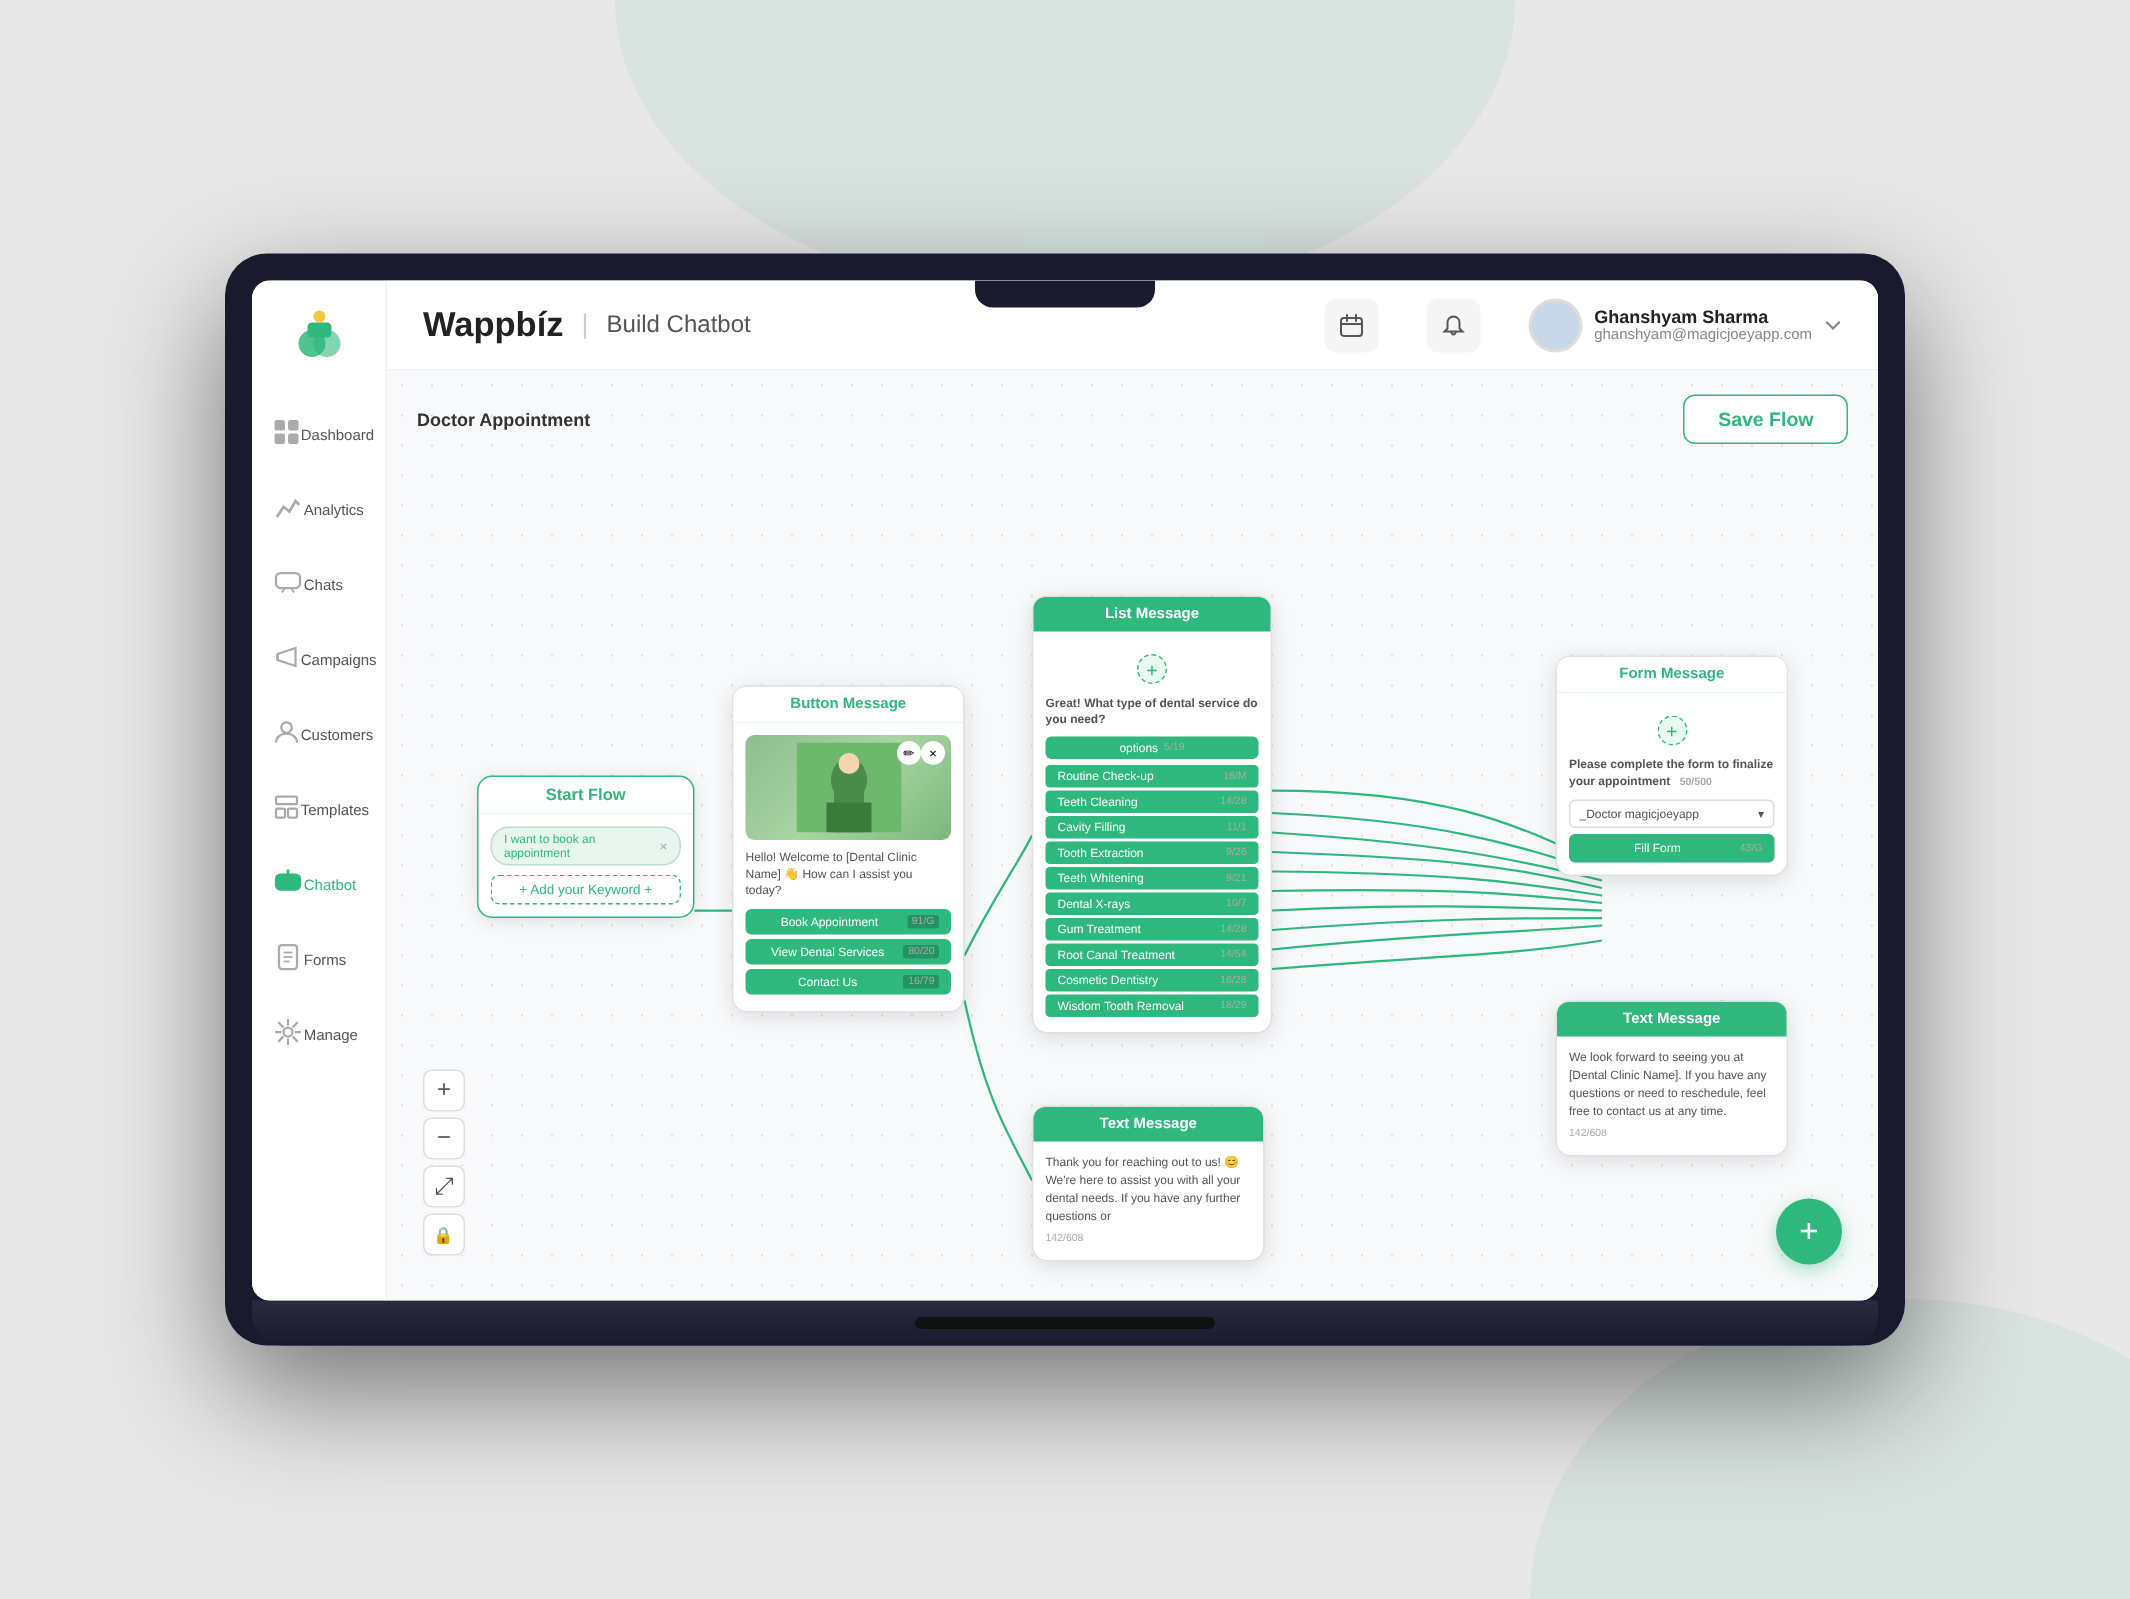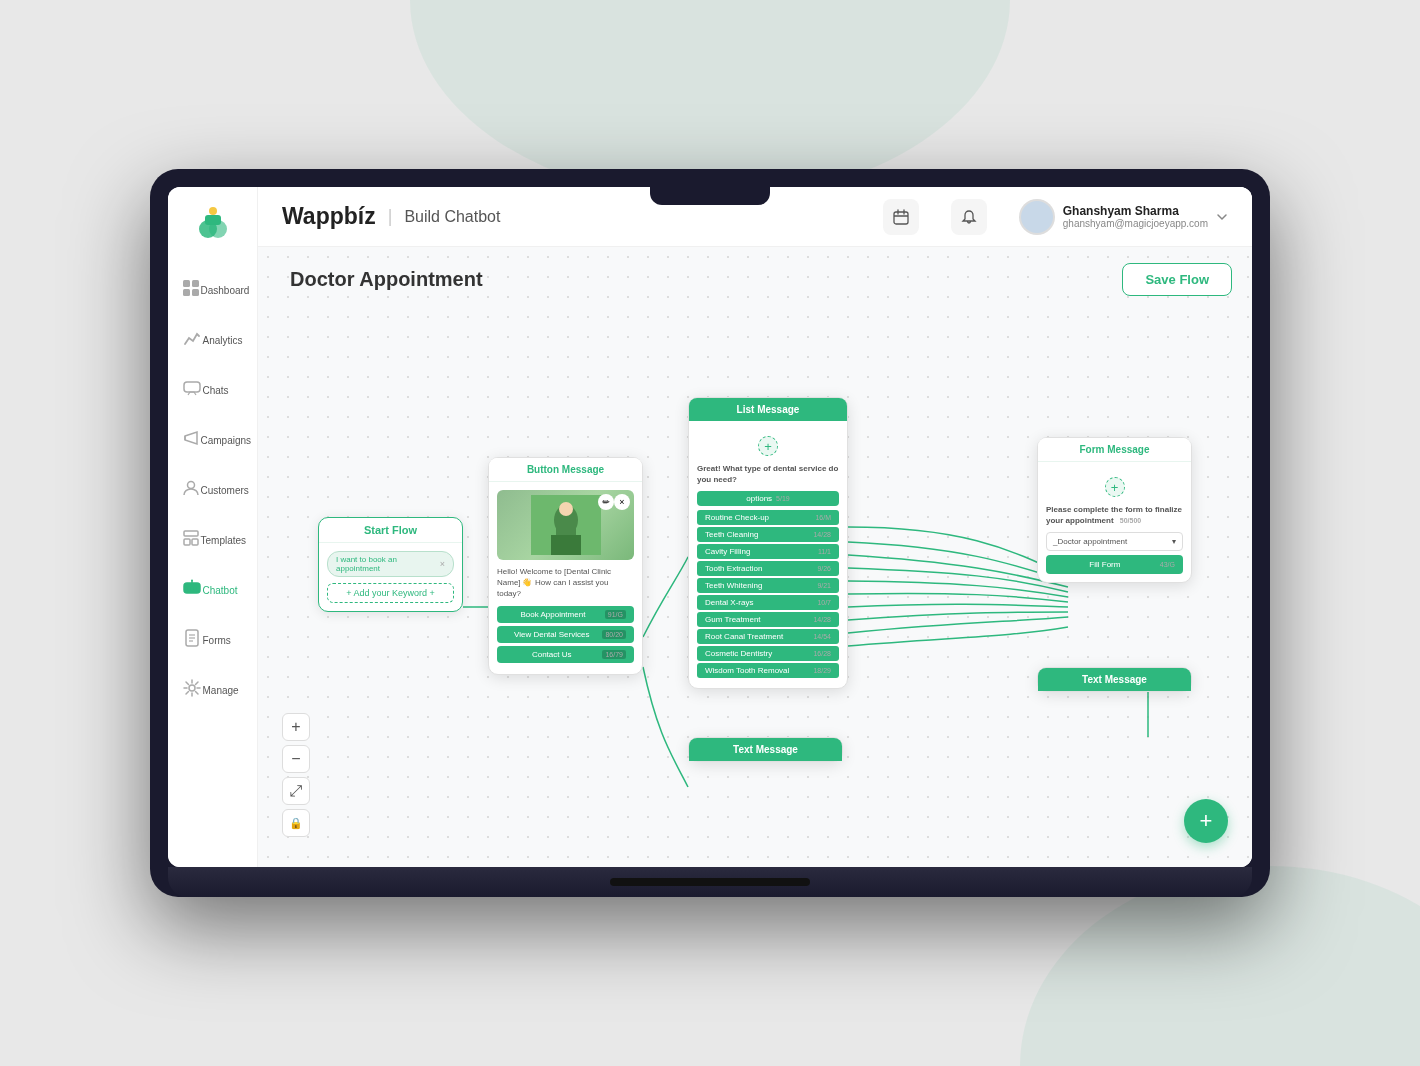--- a/index.html
+++ b/index.html
@@ -237,24 +237,23 @@
       top: 16px;
       left: 20px;
       right: 20px;
       display: flex;
       align-items: center;
       justify-content: space-between;
       z-index: 10;
     }
 
     .canvas-page-title {
-      font-size: 20px;
+      font-size: 12px;
       font-weight: 600;
       color: #333;
-      margin-left: 12px;
     }
 
     .save-flow-btn {
       background: #fff;
       border: 1.5px solid #2eb87e;
       color: #2eb87e;
       padding: 8px 22px;
       border-radius: 8px;
       font-size: 13px;
       font-weight: 600;
@@ -925,36 +924,46 @@
               <div class="node-header">Form Message</div>
               <div class="node-body">
                 <div class="node-add-btn">
                   <div class="add-plus-node">+</div>
                 </div>
                 <div class="node-desc">
                   <span>Please complete the form to finalize your appointment</span>
                   <span class="timestamp">50/500</span>
                 </div>
                 <div class="form-field">
-                  <span>_Doctor appointment</span>
+                  <span>_Doctor magicjoeyapp</span>
                   <span>▾</span>
                 </div>
                 <div class="form-submit-btn">
                   <span style="flex:1; text-align:center;">Fill Form</span>
                   <span class="timestamp">43/G</span>
                 </div>
               </div>
             </div>
 
             <div class="flow-node text-msg-node node-shadow" style="border: 1.5px solid #e0e0e0;">
               <div class="node-header">Text Message</div>
+              <div class="text-msg-body">
+                <span>Thank you for reaching out to us! 😊 We're here to assist you with all your dental needs.
+
+If you have any further questions or</span>
+                <div style="color:#aaa; font-size:7px; margin-top:4px;">142/608</div>
+              </div>
             </div>
 
             <div class="flow-node text-msg-node-2 node-shadow" style="border: 1.5px solid rgb(224, 224, 224); position: absolute; right: 60px; top: 370px; width: 155px;">
               <div class="node-header">Text Message</div>
+              <div class="text-msg-body">
+                <span>We look forward to seeing you at [Dental Clinic Name]. If you have any questions or need to reschedule, feel free to contact us at any time.</span>
+                <div style="color:#aaa; font-size:7px; margin-top:4px;">142/608</div>
+              </div>
             </div>
 
           </div>
 
           <div class="zoom-controls">
             <button class="zoom-btn">+</button>
             <button class="zoom-btn">−</button>
             <button class="zoom-btn">⤢</button>
             <button class="zoom-btn" style="font-size:11px;">🔒</button>
           </div>

